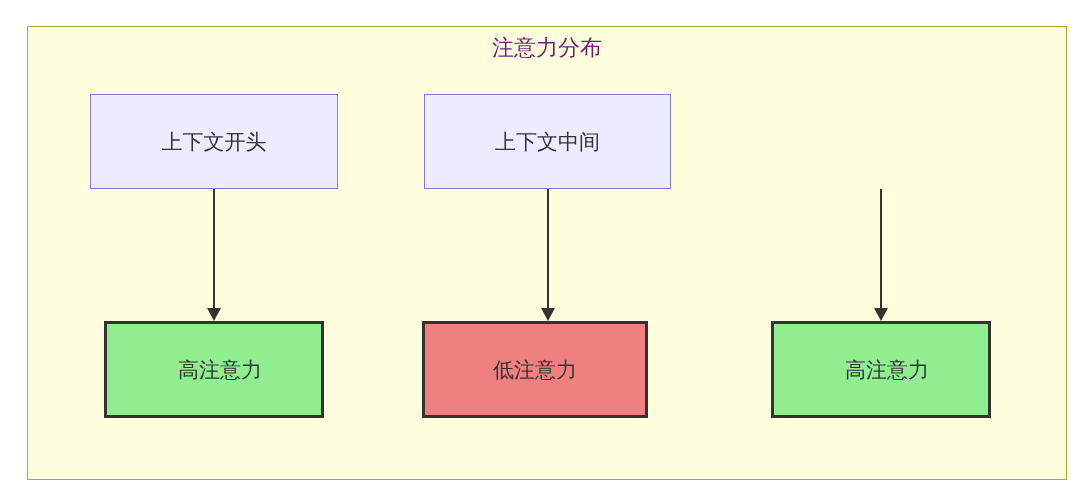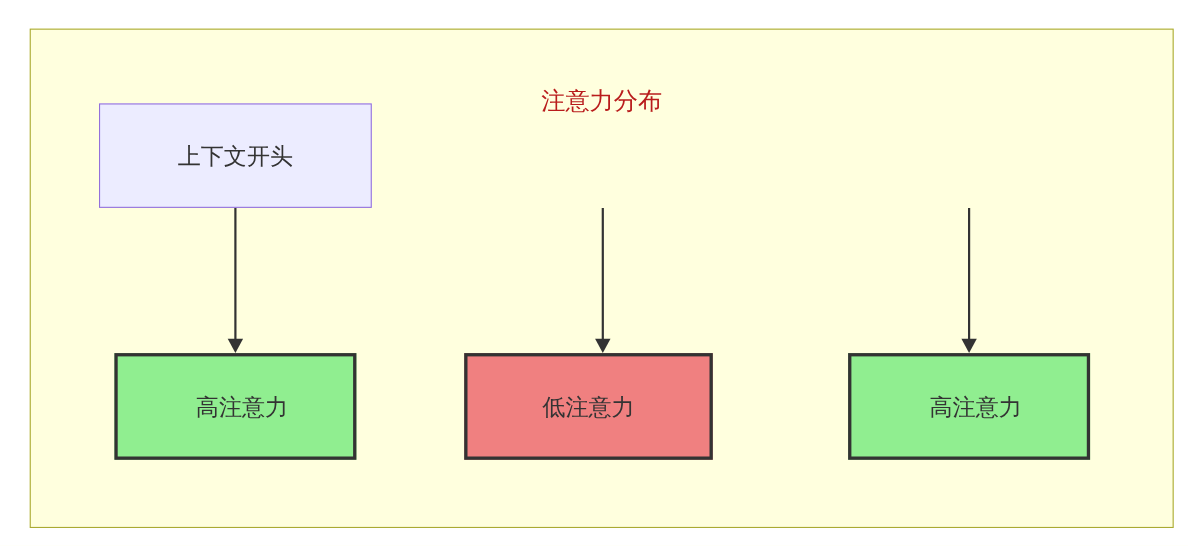--- a/index.html
+++ b/index.html
@@ -15,22 +15,21 @@
     position: absolute; left: 27px; top: 26px;
     width: 1040px; height: 454px;
     background: #ffffde;
     border: 1.5px solid #aaaa33;
     box-sizing: border-box;
   }
   .cluster-title {
     position: absolute; left: 0; top: 6px; width: 100%;
     text-align: center;
     font-size: 22px; line-height: 30px;
-    color: #b91c1c;
-    margin-top: 44px;
+    color: #701a75;
   }
 
   .node {
     position: absolute;
     display: flex; align-items: center; justify-content: center;
     box-sizing: border-box;
     font-size: 21px; color: #333333;
     text-align: right;
   }
   .source-node { background: #ececff; border: 1.5px solid #9370db; }
@@ -65,19 +64,20 @@
         <line x1="520" y1="162" x2="520" y2="282" stroke="#333333" stroke-width="2"></line>
         <polygon points="513,281 527,281 520,294" fill="#333333"></polygon>
       </g>
       <g>
         <line x1="853" y1="162" x2="853" y2="282" stroke="#333333" stroke-width="2"></line>
         <polygon points="846,281 860,281 853,294" fill="#333333"></polygon>
       </g>
     </svg>
 
     <div class="node source-node src-0">上下文开头</div>
+    <div class="node source-node src-1">上下文中间</div>
 
     <div class="node target-node tgt-0 high">高注意力</div>
     <div class="node target-node tgt-1 low">低注意力</div>
     <div class="node target-node tgt-2 high">高注意力</div>
 
   </div>
 </div>
 
 </body></html>

